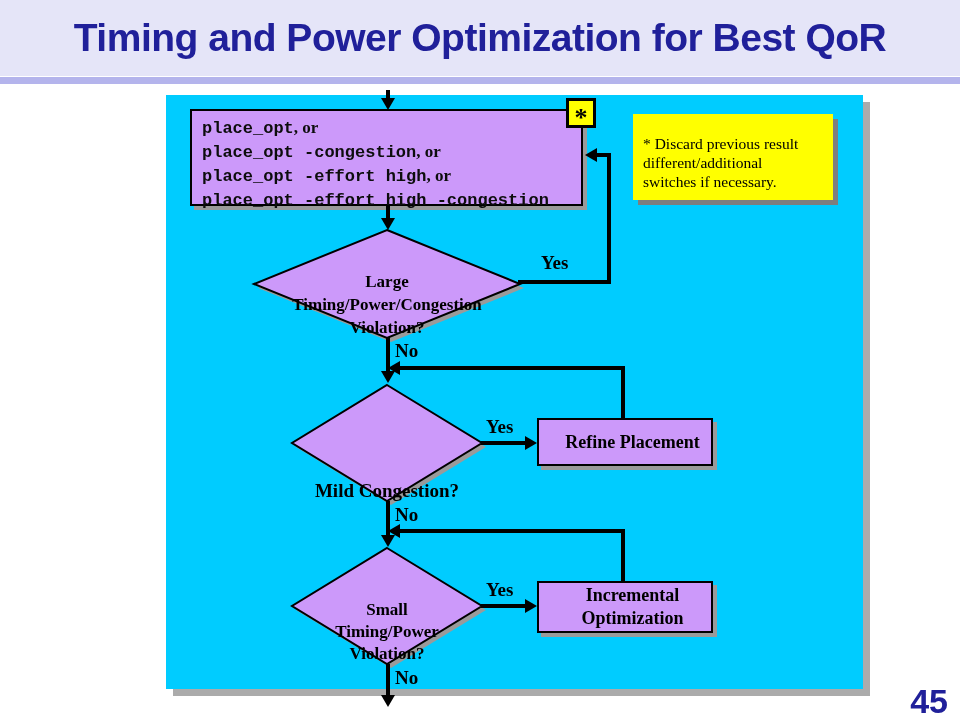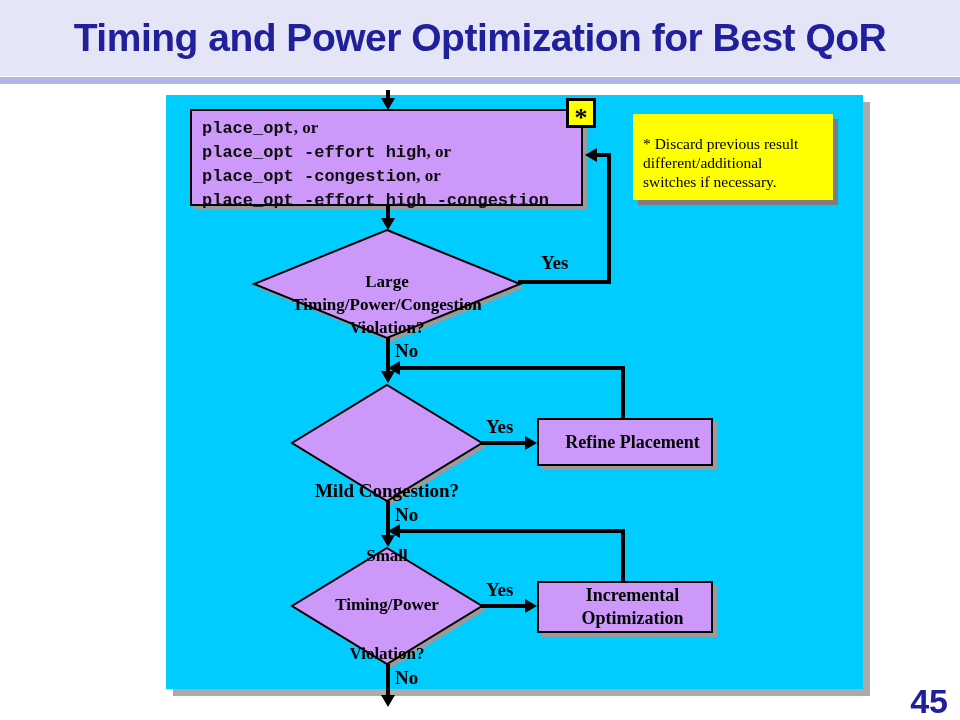--- a/index.html
+++ b/index.html
@@ -39,21 +39,21 @@
   .note-first::first-letter{font-weight:bold;}
 
   
   .diamond{position:absolute;}
   .diamond svg{position:absolute;left:0;top:0;overflow:visible;}
   .dlabel{position:absolute;left:0;top:0;width:100%;height:100%;display:flex;
           flex-direction:column;align-items:center;justify-content:flex-end;
           font-weight:bold;color:#000;text-align:center;}
   .d1 .dlabel{font-size:17px;line-height:23px;}
   .d2 .dlabel{font-size:19px;}
-  .d3 .dlabel{font-size:17px;line-height:22px;gap:27px;}
+  .d3 .dlabel{font-size:17px;line-height:22px;}
 
   
   .line{position:absolute;background:#000;}
   .arr{position:absolute;width:0;height:0;}
   .arr-down{border-left:7px solid transparent;border-right:7px solid transparent;
             border-top:12px solid #000;}
   .arr-left{border-top:7px solid transparent;border-bottom:7px solid transparent;
             border-right:12px solid #000;}
   .arr-right{border-top:7px solid transparent;border-bottom:7px solid transparent;
              border-left:12px solid #000;}
@@ -73,22 +73,22 @@
   </div>
   <div class="header-bar"></div>
 
   <div class="panel"></div>
 
   <div class="line" style="left:386px;top:90px;width:4px;height:10px;"></div>
   <div class="arr arr-down" style="left:381px;top:98px;"></div>
 
   <div class="pbox cmdbox">
     <div class="cmdline"><span>place_opt</span><span class="suffix">, or</span></div>
+    <div class="cmdline"><span>place_opt -congestion</span><span class="suffix">, or</span></div>
     <div class="cmdline"><span>place_opt -effort high</span><span class="suffix">, or</span></div>
-    <div class="cmdline"><span>place_opt -congestion</span><span class="suffix">, or</span></div>
     <div class="cmdline"><span>place_opt -effort high -congestion</span><span class="suffix"></span></div>
   </div>
 
   <div class="starbox">
     <span>*</span>
   </div>
 
   <div class="notebox">
     <div class="noteline note-first">* Discard previous result</div>
     <div class="noteline">different/additional</div>

